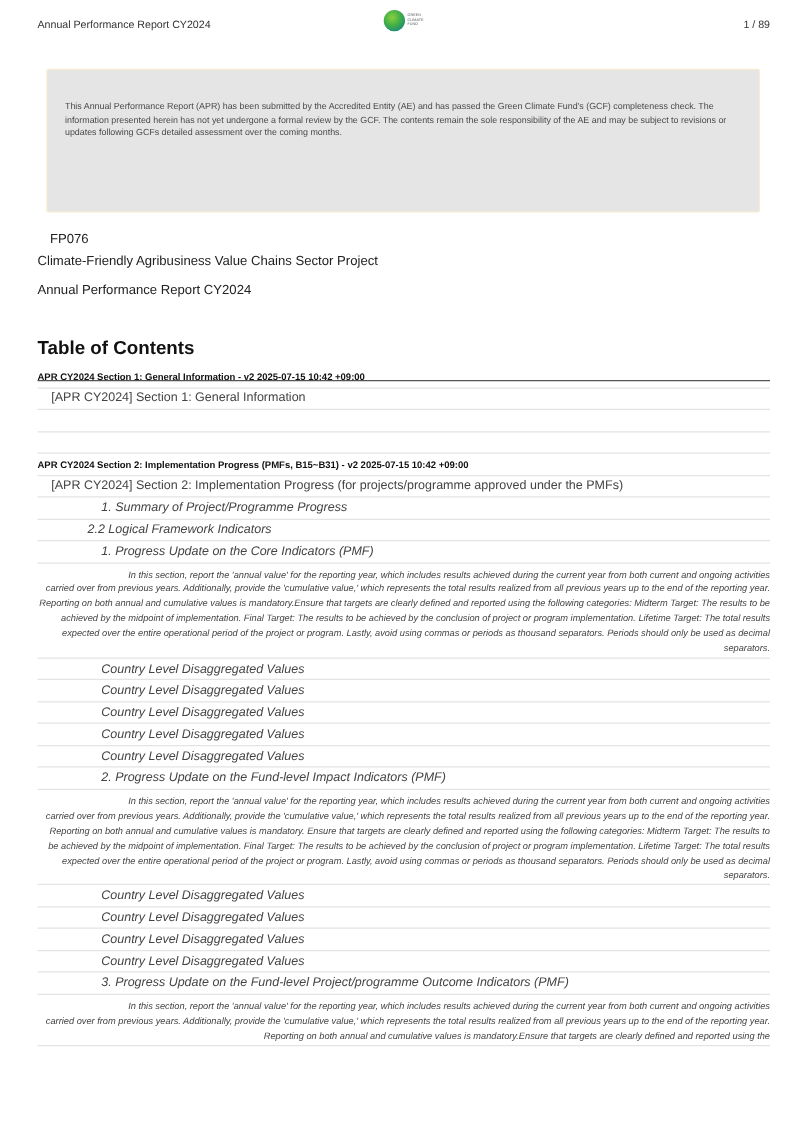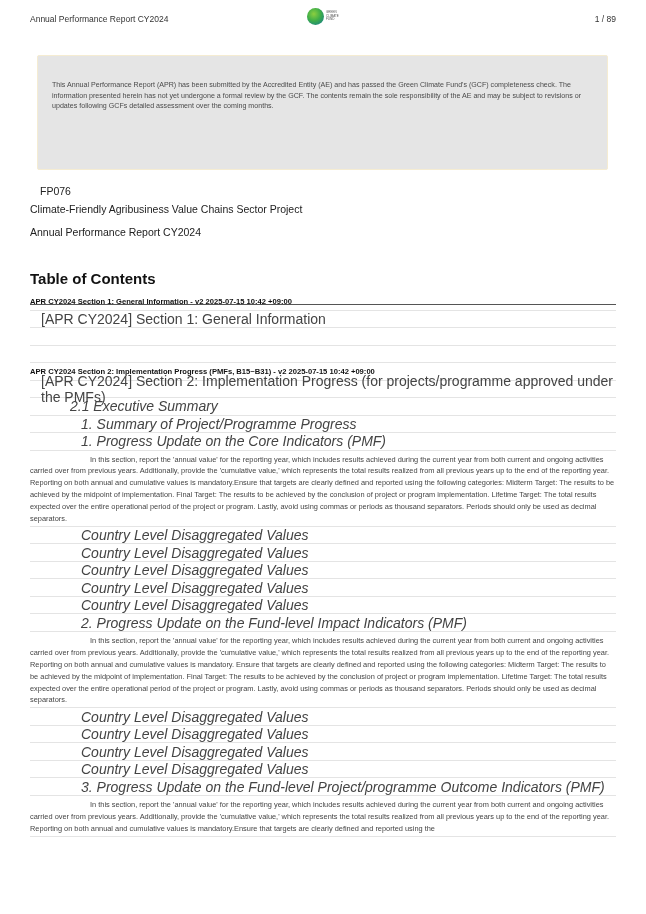--- a/index.html
+++ b/index.html
@@ -30,30 +30,30 @@
     .doc-title { position: absolute; left: 30px; top: 203px; font-size: 10.5px; color: #222; }
     .doc-sub { position: absolute; left: 30px; top: 226px; font-size: 10.5px; color: #222; }
     .toc-title {
       position: absolute; left: 30px; top: 270px; width: 586px;
       font-size: 15px; font-weight: bold; color: #111;
       border-bottom: 1px solid #555; padding-bottom: 17px;
     }
     .toc { position: absolute; left: 30px; top: 293px; width: 586px; }
     .toc-row {
       border-bottom: 1px solid #e4e4e4; box-sizing: border-box;
-      font-size: 14px; color: #444; display: flex; align-items: center;
+      font-size: 10px; color: #444; display: flex; align-items: center;
     }
     .toc-row.section { font-weight: bold; color: #111; height: 17.5px; font-size: 7.6px; }
     .toc-row.l1 { height: 17.5px; padding-left: 11px; }
     .toc-row.blank { height: 17.5px; }
     .toc-row.l2 { height: 17.5px; padding-left: 40px; font-style: italic; }
     .toc-row.l3 { height: 17.5px; padding-left: 51px; font-style: italic; }
     .toc-row.para {
-      display: block; font-size: 7.4px; line-height: 11.9px;
-      padding: 3px 0 1px 0; text-indent: 60px; height: auto; color: #444;
+      display: block; font-style: italic; font-size: 7.4px; line-height: 11.9px;
+      padding: 3px 0 1px 0; text-indent: 60px; height: auto; color: #444; text-align: right;
     }
   </style>
 </head>
 <body>
 
 <div class="page-header">
   <span>Annual Performance Report CY2024</span>
   <span>1 / 89</span>
 </div>
 <div class="logo">
@@ -71,22 +71,22 @@
 
 <div class="toc-title">Table of Contents</div>
 
 <div class="toc" id="toc">
     <div class="toc-row section">APR CY2024 Section 1: General Information - v2 2025-07-15 10:42 +09:00</div>
     <div class="toc-row l1">[APR CY2024] Section 1: General Information</div>
     <div class="toc-row blank"></div>
     <div class="toc-row blank"></div>
     <div class="toc-row section">APR CY2024 Section 2: Implementation Progress (PMFs, B15~B31) - v2 2025-07-15 10:42 +09:00</div>
     <div class="toc-row l1">[APR CY2024] Section 2: Implementation Progress (for projects/programme approved under the PMFs)</div>
-    <div class="toc-row l2">2.1 Executive Summary</div>
     <div class="toc-row l3">1. Summary of Project/Programme Progress</div>
+    <div class="toc-row l2">2.2 Logical Framework Indicators</div>
     <div class="toc-row l3">1. Progress Update on the Core Indicators (PMF)</div>
     <div class="toc-row para">In this section, report the 'annual value' for the reporting year, which includes results achieved during the current year from both current and ongoing activities carried over from previous years. Additionally, provide the 'cumulative value,' which represents the total results realized from all previous years up to the end of the reporting year. Reporting on both annual and cumulative values is mandatory.Ensure that targets are clearly defined and reported using the following categories: Midterm Target: The results to be achieved by the midpoint of implementation. Final Target: The results to be achieved by the conclusion of project or program implementation. Lifetime Target: The total results expected over the entire operational period of the project or program. Lastly, avoid using commas or periods as thousand separators. Periods should only be used as decimal separators.</div>
     <div class="toc-row l3">Country Level Disaggregated Values</div>
     <div class="toc-row l3">Country Level Disaggregated Values</div>
     <div class="toc-row l3">Country Level Disaggregated Values</div>
     <div class="toc-row l3">Country Level Disaggregated Values</div>
     <div class="toc-row l3">Country Level Disaggregated Values</div>
     <div class="toc-row l3">2. Progress Update on the Fund-level Impact Indicators (PMF)</div>
     <div class="toc-row para">In this section, report the 'annual value' for the reporting year, which includes results achieved during the current year from both current and ongoing activities carried over from previous years. Additionally, provide the 'cumulative value,' which represents the total results realized from all previous years up to the end of the reporting year. Reporting on both annual and cumulative values is mandatory. Ensure that targets are clearly defined and reported using the following categories: Midterm Target: The results to be achieved by the midpoint of implementation. Final Target: The results to be achieved by the conclusion of project or program implementation. Lifetime Target: The total results expected over the entire operational period of the project or program. Lastly, avoid using commas or periods as thousand separators. Periods should only be used as decimal separators.</div>
     <div class="toc-row l3">Country Level Disaggregated Values</div>

